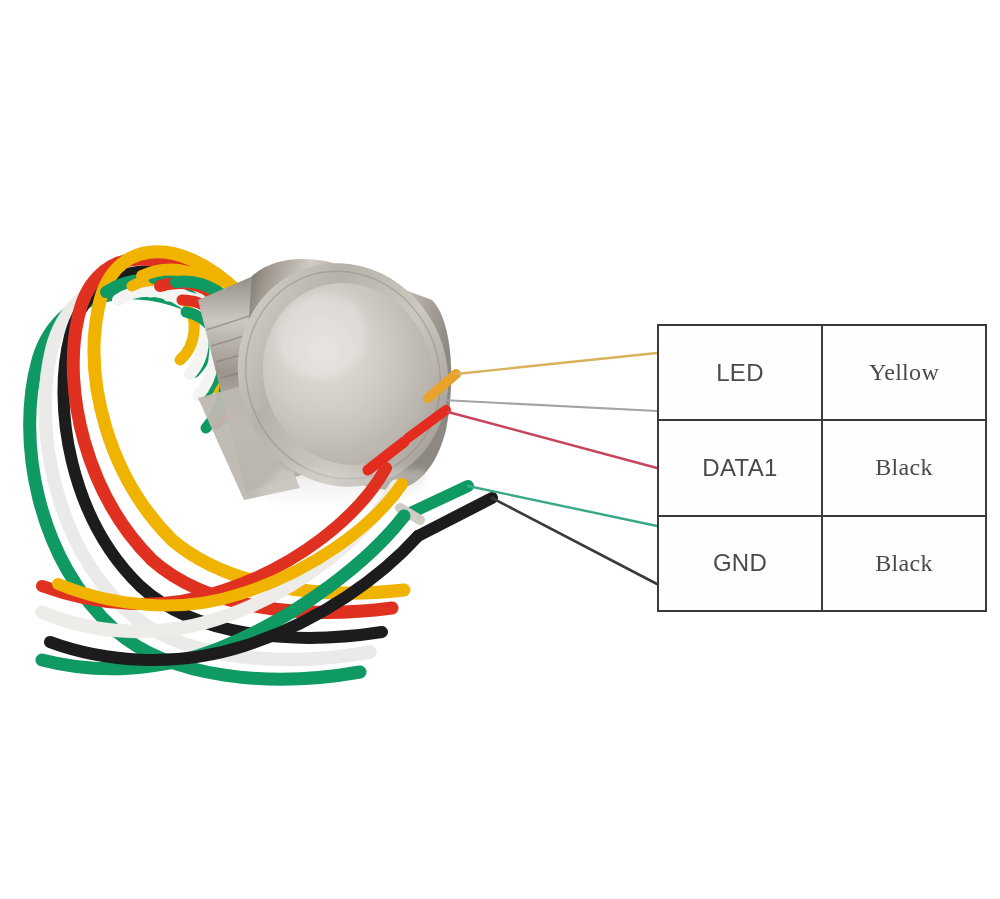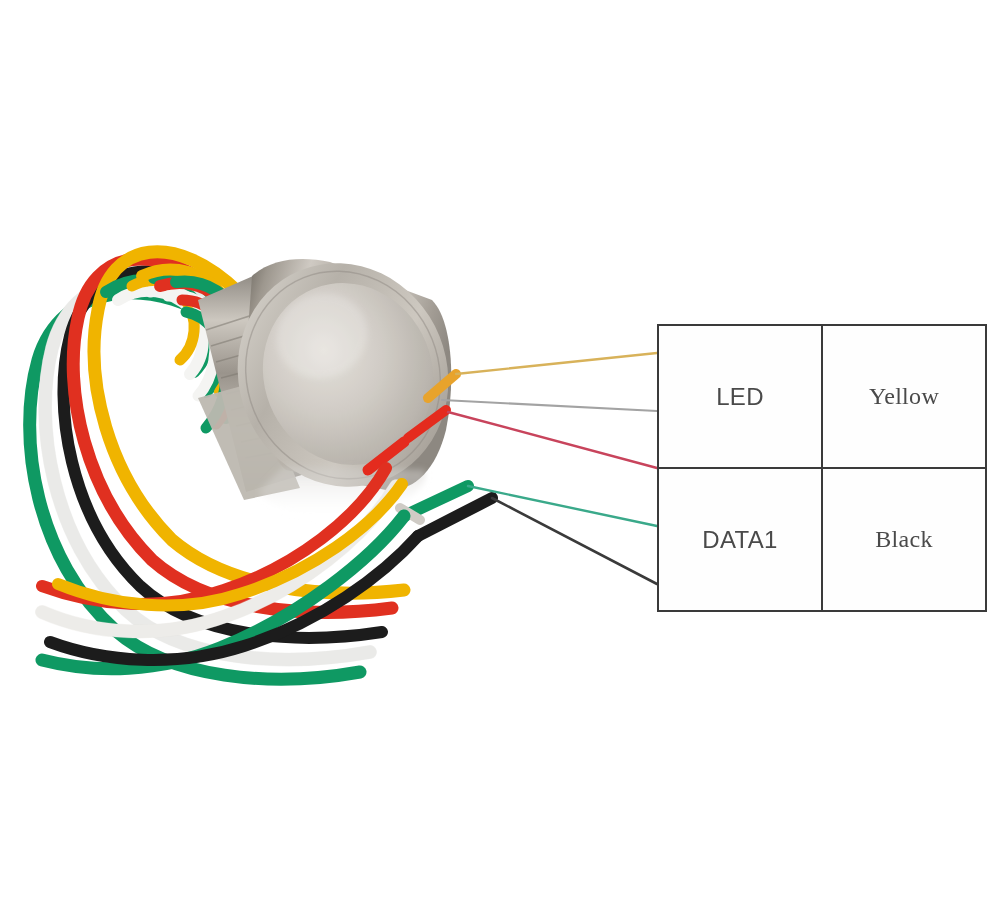--- a/index.html
+++ b/index.html
@@ -187,16 +187,20 @@
   <table id="pinout-table">
     <tbody>
       <tr>
         <td class="col-signal">LED</td>
         <td class="col-color">Yellow</td>
       </tr>
       <tr>
         <td class="col-signal">DATA1</td>
         <td class="col-color">Black</td>
       </tr>
+      <tr>
+        <td class="col-signal">GND</td>
+        <td class="col-color">Black</td>
+      </tr>
     </tbody>
   </table>
 
 </div>
 
 </body></html>

